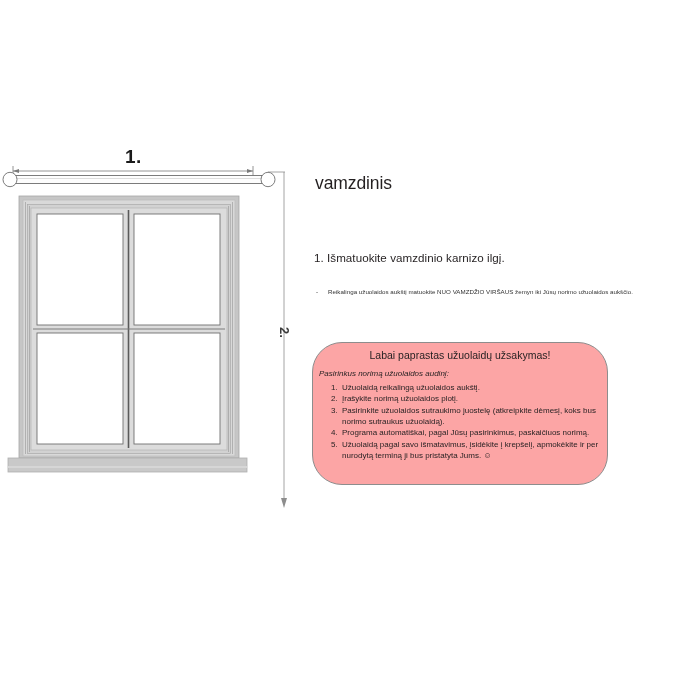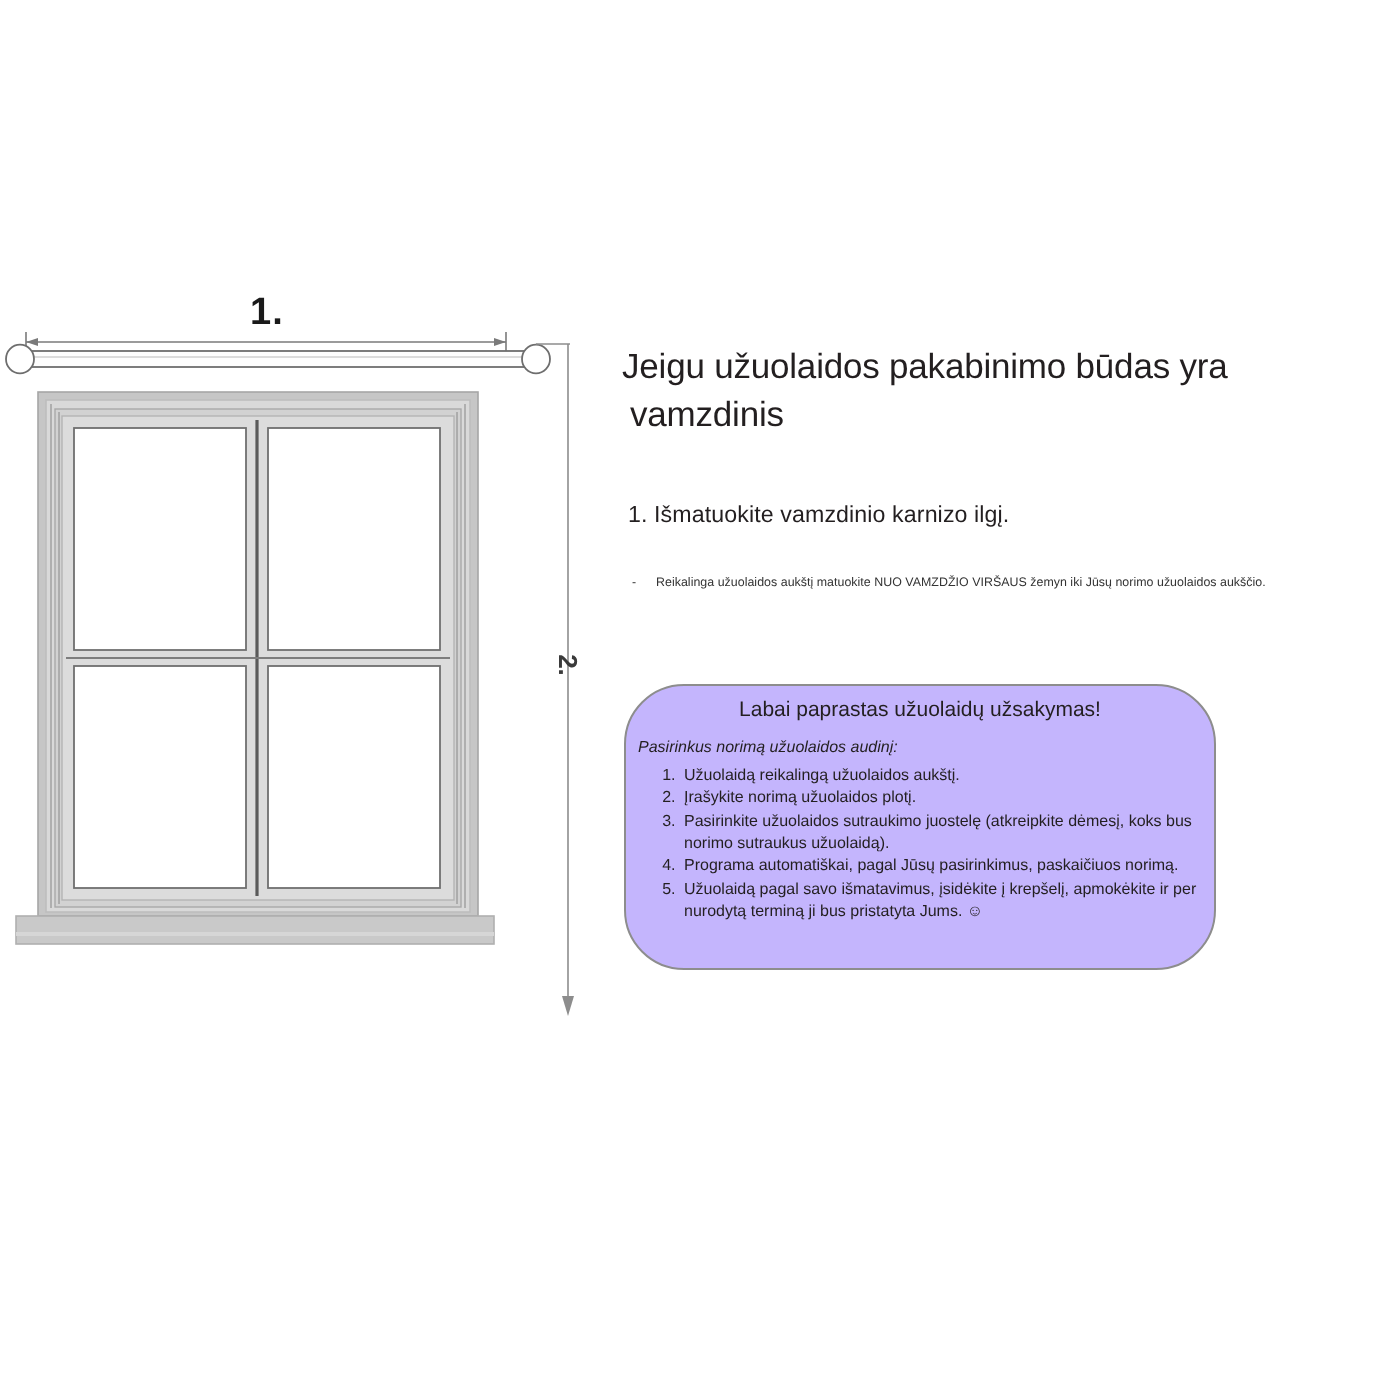--- a/index.html
+++ b/index.html
@@ -61,21 +61,21 @@
   .bullet-note .dash{display:inline-block;width:12px;}
 
   
   #orderbox{
     position:absolute;
     left:312px;top:342px;
     width:296px;height:143px;
     border:1px solid #8d8d8d;
     border-radius:30px;
     box-sizing:border-box;
-    background:#c4b5fd;
+    background:#fca5a5;
   }
   .box-title{
     position:absolute;
     left:0;right:0;top:6px;
     text-align:center;
     font-size:10.5px;
     color:#231f20;
   }
   .box-intro{
     position:absolute;
@@ -162,21 +162,20 @@
 
         <rect x="8" y="318" width="239" height="14" fill="#c9c9c9" stroke="#b0b0b0" stroke-width="0.8"></rect>
         <line x1="8" y1="327" x2="247" y2="327" stroke="#d6d6d6" stroke-width="2"></line>
       </g>
     </svg>
   </div>
 
   <div id="textcol">
 
     <div class="title" style="left:11px;top:172px;width:380px;">
-      <span>Jeigu užuolaidos pakabinimo būdas yra</span>
       <span class="line2">vamzdinis</span>
     </div>
 
     <div class="step" style="left:14px;top:251px;">1. Išmatuokite vamzdinio karnizo ilgį.</div>
 
 
     <div class="bullet-note" style="left:16px;top:288px;">
       <span class="dash">-</span><span>Reikalinga užuolaidos aukštį matuokite NUO VAMZDŽIO VIRŠAUS  žemyn iki Jūsų norimo užuolaidos aukščio.</span>
     </div>
   </div>

